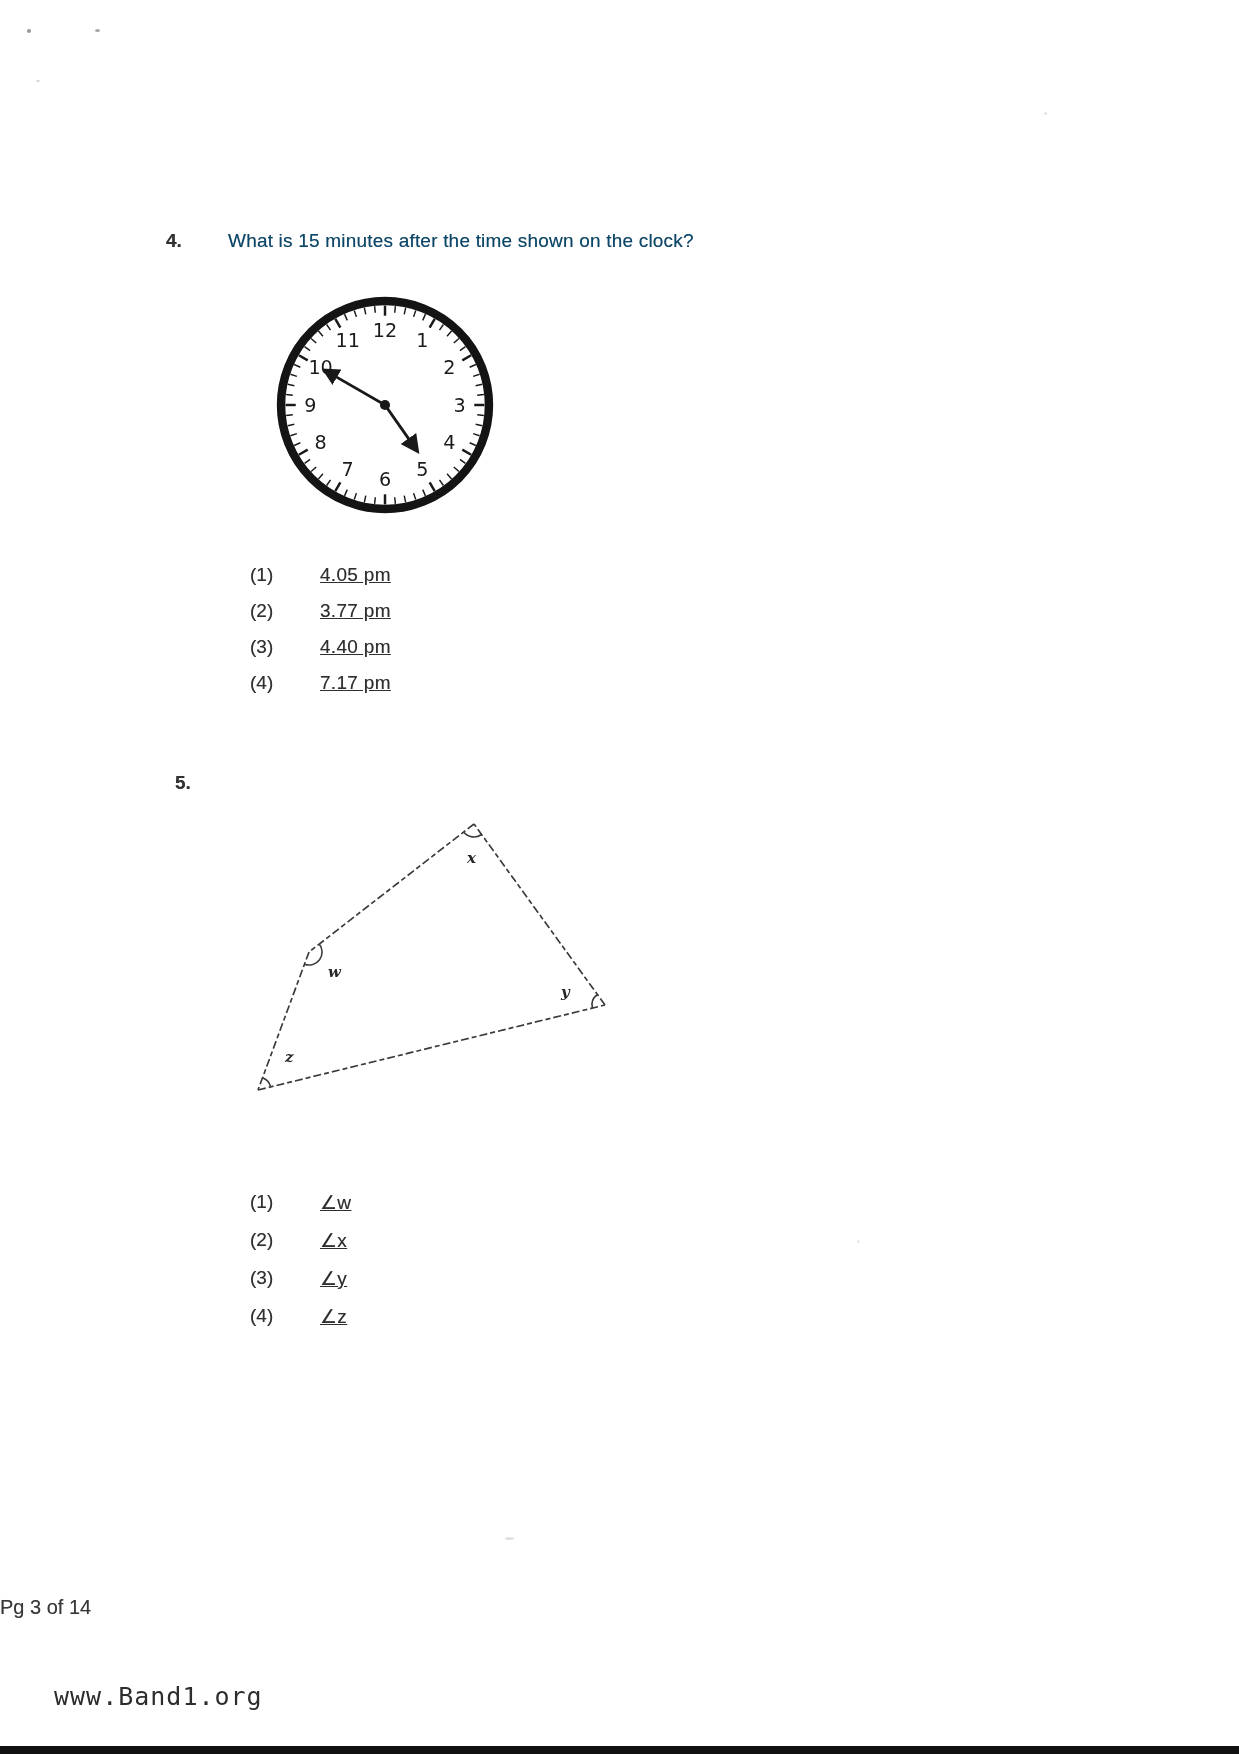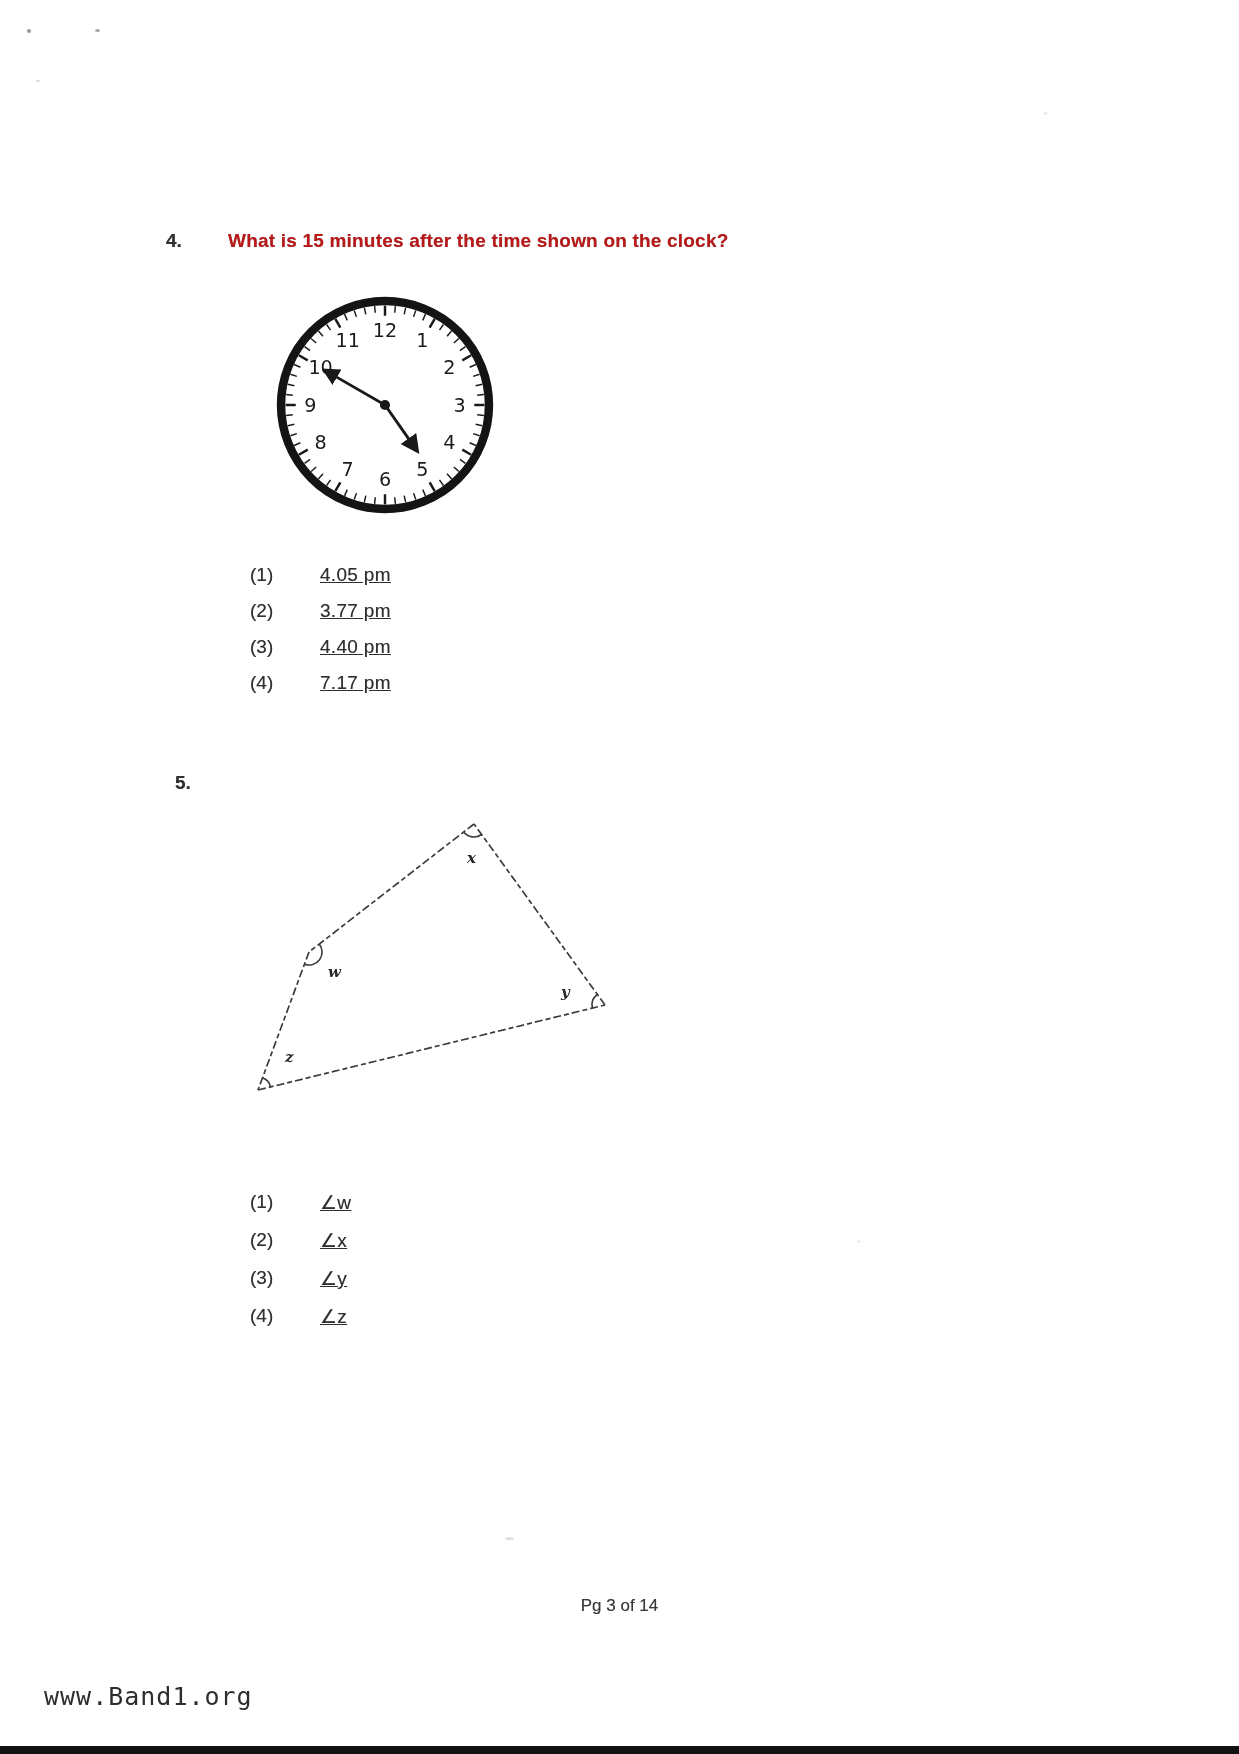--- a/index.html
+++ b/index.html
@@ -15,47 +15,46 @@
   .scanfuzz{
     filter:blur(0.25px) contrast(1.03);
   }
   .qnum{
     position:absolute;
     font-size:19px;font-weight:bold;color:#333;
     text-shadow:0 0 0.7px rgba(0,0,0,.5);
   }
   .qtext{
     position:absolute;
-    font-size:19px;color:#b91c1c;letter-spacing:0.2px;
+    font-size:19px;color:#0c4a6e;letter-spacing:0.2px;
     text-shadow:0 0 0.8px rgba(0,0,0,.45);
     white-space:nowrap;
-    font-weight:bold;
   }
   .options{position:absolute;}
   .opt-row{display:flex;align-items:flex-start;}
   .q4 .opt-row{height:36px;}
   .q5 .opt-row{height:38px;}
   .opt-label{
     width:70px;font-size:19px;color:#333;
     text-shadow:0 0 0.8px rgba(0,0,0,.45);
   }
   .opt-text{
     font-size:19px;color:#313131;letter-spacing:0.3px;
     text-shadow:0 0 0.8px rgba(0,0,0,.45);
     text-decoration:underline;
   }
   .clock-box{position:absolute;left:272px;top:292px;}
   .figure-box{position:absolute;left:230px;top:805px;}
   .footer-page{
     position:absolute;left:0;top:1596px;width:1239px;
-    text-align:center;font-size:17px;color:#3a3a3a;
+    text-align:left;font-size:20px;color:#3a3a3a;
     text-shadow:0 0 0.8px rgba(0,0,0,.4);
   }
   .watermark{
-    position:absolute;left:44px;top:1682px;
+    position:absolute;left:54px;top:1682px;
     font-family:"DejaVu Sans Mono",monospace;
     font-size:25px;color:#2f2f2f;letter-spacing:1px;
   }
   .bottom-bar{
     position:absolute;left:0;bottom:0;width:1239px;height:8px;
     background:#141414;
   }
   .speck{position:absolute;border-radius:50%;}
   .s1{left:27px;top:29px;width:4px;height:4px;background:#7d7d7d;opacity:.8;}
   .s2{left:95px;top:29px;width:5px;height:3px;background:#8d8d8d;opacity:.8;}

